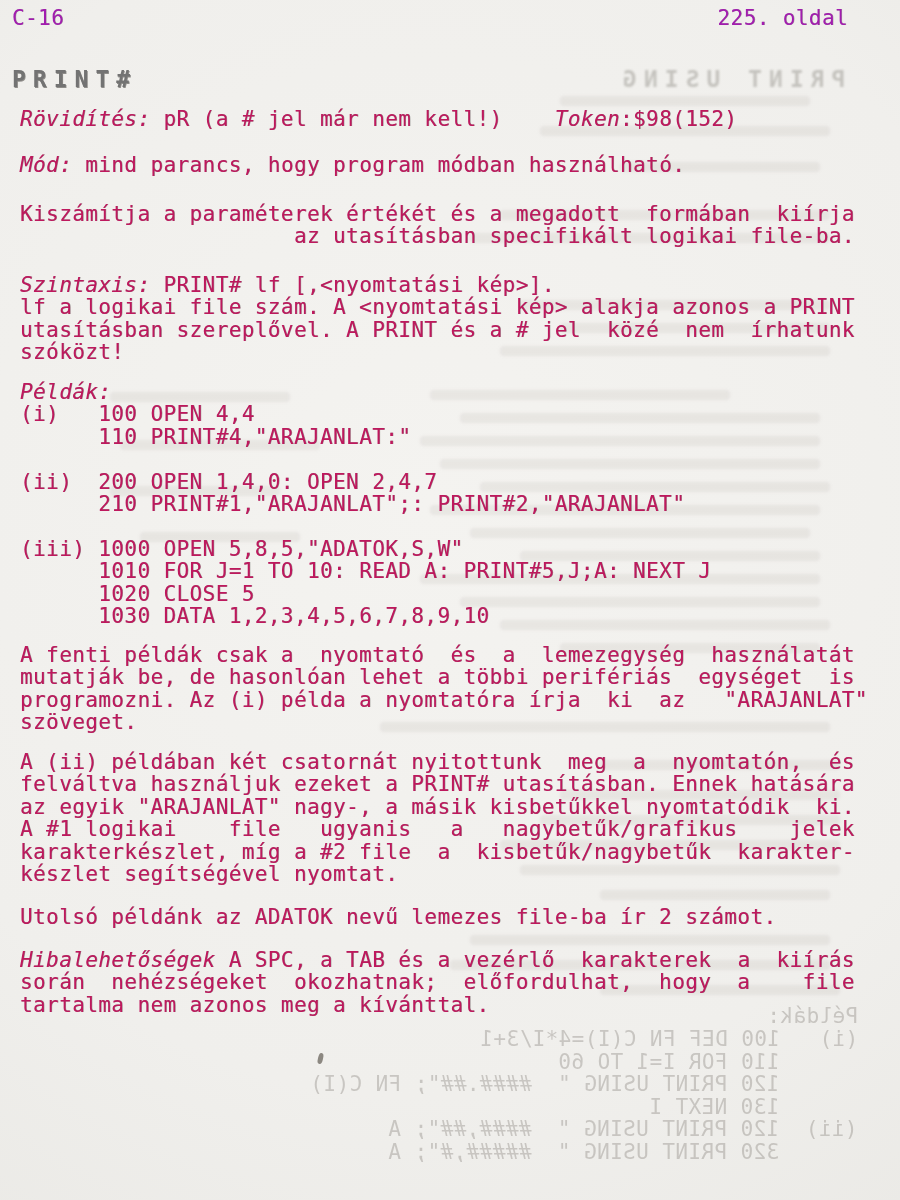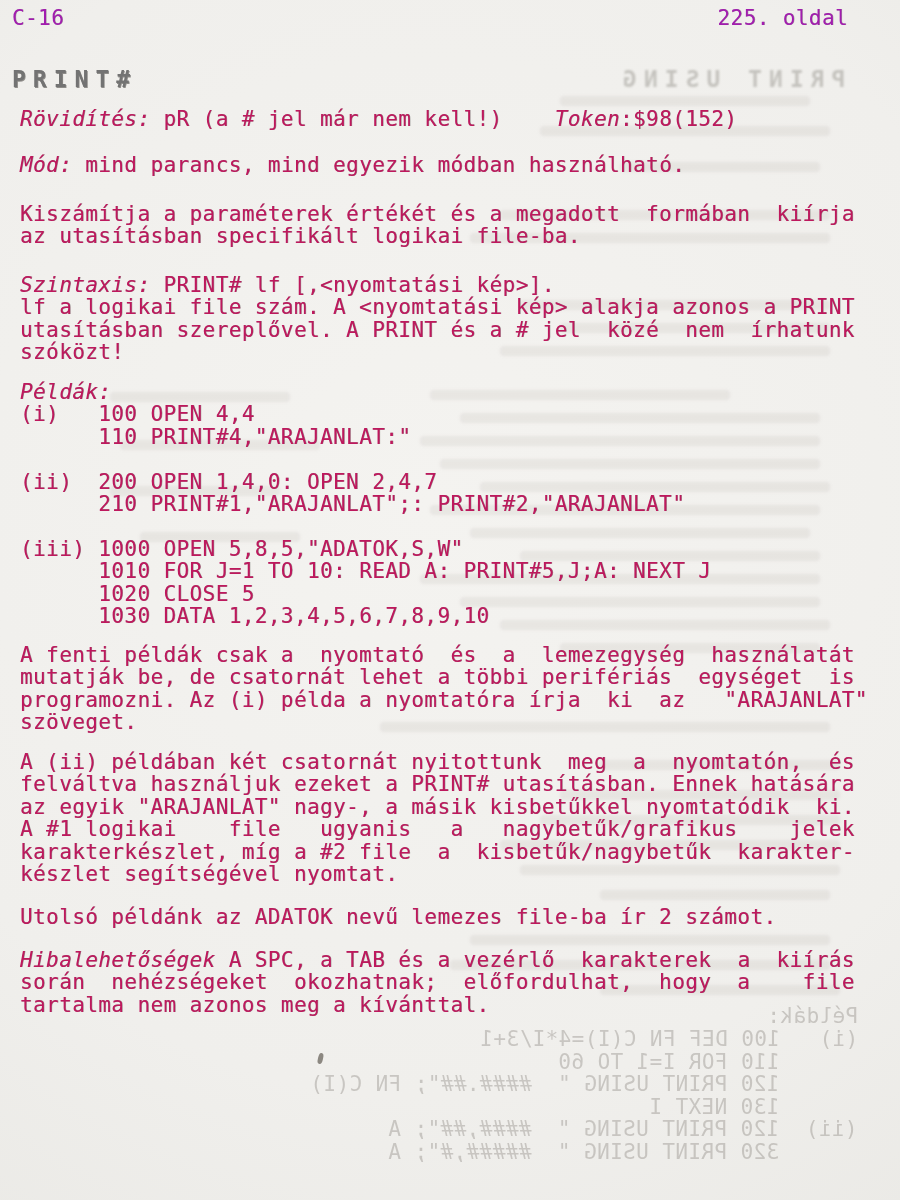--- a/index.html
+++ b/index.html
@@ -105,44 +105,44 @@
 
 <div class="hdr">
   <span>C-16</span>
   <span>225. oldal</span>
 </div>
 
 <div class="title">PRINT#</div>
 
 <div class="txt" style="top:108px;"><span class="it">Rövidítés:</span><span> pR (a # jel már nem kell!)    </span><span class="it">Token</span><span>:$98(152)</span></div>
 
-<div class="txt" style="top:154px;"><span class="it">Mód:</span><span> mind parancs, mind egyezik módban használható.</span></div>
+<div class="txt" style="top:154px;"><span class="it">Mód:</span><span> mind parancs, hogy program módban használható.</span></div>
 
-<div class="txt" style="top:203px;">Kiszámítja a paraméterek értékét és a megadott  formában  kiírja
+<div class="txt" style="top:203px;text-align:right;">Kiszámítja a paraméterek értékét és a megadott  formában  kiírja
 az utasításban specifikált logikai file-ba.</div>
 
 <div class="txt" style="top:274px;"><span class="it">Szintaxis:</span><span> PRINT# lf [,&lt;nyomtatási kép&gt;].
 lf a logikai file szám. A &lt;nyomtatási kép&gt; alakja azonos a PRINT
 utasításban szereplővel. A PRINT és a # jel  közé  nem  írhatunk
 szóközt!</span></div>
 
 <div class="txt" style="top:381px;"><span class="it">Példák:</span><span>
 (i)   100 OPEN 4,4
       110 PRINT#4,"ARAJANLAT:"
 
 (ii)  200 OPEN 1,4,0: OPEN 2,4,7
       210 PRINT#1,"ARAJANLAT";: PRINT#2,"ARAJANLAT"
 
 (iii) 1000 OPEN 5,8,5,"ADATOK,S,W"
       1010 FOR J=1 TO 10: READ A: PRINT#5,J;A: NEXT J
       1020 CLOSE 5
       1030 DATA 1,2,3,4,5,6,7,8,9,10</span></div>
 
 <div class="txt" style="top:644px;">A fenti példák csak a  nyomtató  és  a  lemezegység  használatát
-mutatják be, de csatornát lehet a többi perifériás  egységet  is
+mutatják be, de hasonlóan lehet a többi perifériás  egységet  is
 programozni. Az (i) példa a nyomtatóra írja  ki  az   "ARAJANLAT"
 szöveget.</div>
 
 <div class="txt" style="top:751px;">A (ii) példában két csatornát nyitottunk  meg  a  nyomtatón,  és
 felváltva használjuk ezeket a PRINT# utasításban. Ennek hatására
 az egyik "ARAJANLAT" nagy-, a másik kisbetűkkel nyomtatódik  ki.
 A #1 logikai    file   ugyanis   a   nagybetűk/grafikus    jelek
 karakterkészlet, míg a #2 file  a  kisbetűk/nagybetűk  karakter-
 készlet segítségével nyomtat.</div>
 

